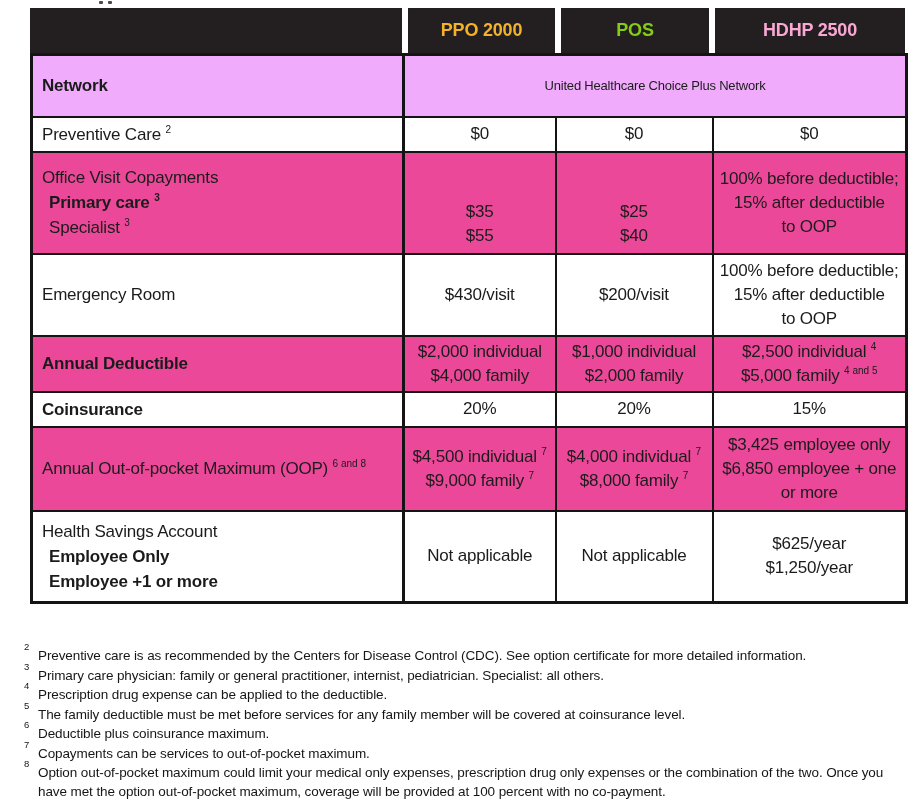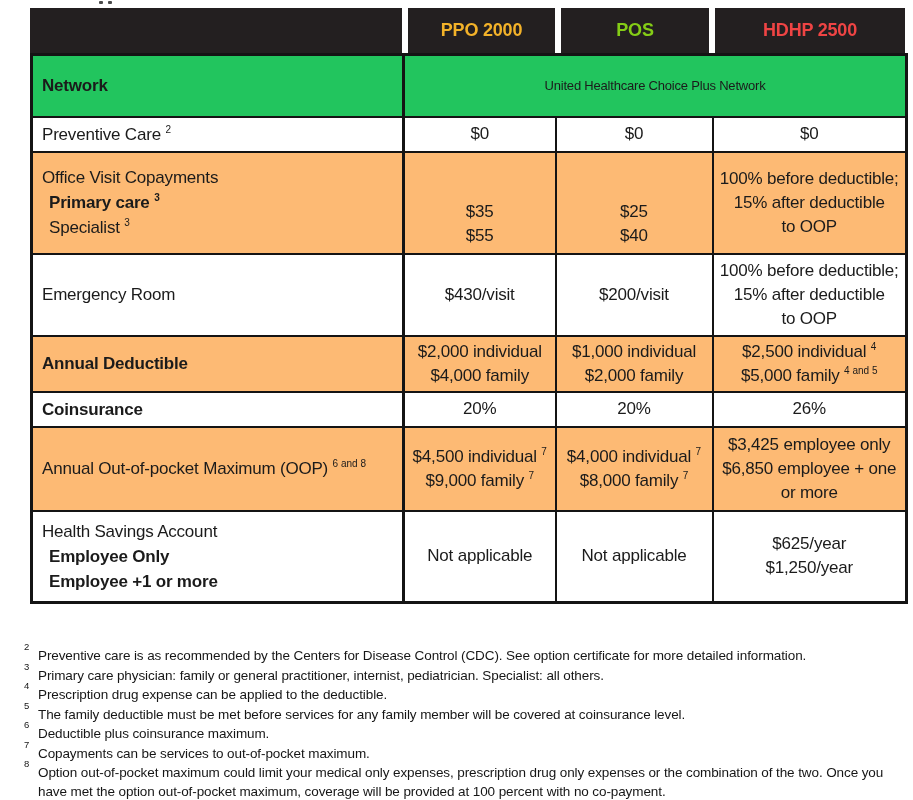--- a/index.html
+++ b/index.html
@@ -21,22 +21,22 @@
   .hcell.c3 { width:190px; margin-left:6px; }
 
   
   table.plan-table { position:absolute; left:30px; top:53px; width:875px;
     border-collapse:collapse; table-layout:fixed; border:3px solid #141414; }
   td { border:2px solid #141414; vertical-align:middle; font-size:17px; letter-spacing:-0.2px; }
   td.label-cell { text-align:left; padding:4px 6px 4px 9px; border-right:3px solid #141414; }
   td.value-cell { text-align:center; padding:3px 4px; }
   td.vbottom { vertical-align:bottom; padding-bottom:5px; }
 
-  tr.gold  td { background:#22c55e; }
-  tr.cream td { background:#fdba74; }
+  tr.gold  td { background:#f0abfc; }
+  tr.cream td { background:#ec4899; }
   tr.white td { background:#ffffff; }
 
   .row-network { height:62px; }
   .row-preventive-care { height:30px;margin-top:44px; }
   .row-office-visit-copayments { height:102px; }
   .row-emergency-room { height:82px; }
   .row-annual-deductible { height:55px; }
   .row-coinsurance { height:30px;margin-top:47px; }
   .row-oop-maximum { height:84px; }
   .row-health-savings-account { height:92px;margin-top:20px; }
@@ -58,21 +58,21 @@
 <body>
 
 <div class="page">
 
   <div class="artifact"></div>
 
   <div class="hdr">
     <div class="hcell c0"></div>
     <div class="hcell c1" style="color:#f3b229;">PPO 2000</div>
     <div class="hcell c2" style="color:#84cc16;">POS</div>
-    <div class="hcell c3" style="color:#ef4444;">HDHP 2500</div>
+    <div class="hcell c3" style="color:#f9a8d4;">HDHP 2500</div>
   </div>
 
   <table class="plan-table">
     <colgroup>
       <col style="width:372px">
         <col style="width:152px">
         <col style="width:157px">
         <col style="width:194px">
     </colgroup>
     <tbody id="rows">
@@ -151,21 +151,21 @@
           <td class="label-cell">
             <div class="label-line bold">Coinsurance</div>
           </td>
           <td class="value-cell">
             <div class="value-line">20%</div>
           </td>
           <td class="value-cell">
             <div class="value-line">20%</div>
           </td>
           <td class="value-cell">
-            <div class="value-line">26%</div>
+            <div class="value-line">15%</div>
           </td>
         </tr>
         <tr class="cream row-oop-maximum">
           <td class="label-cell">
             <div class="label-line">Annual Out-of-pocket Maximum (OOP) <sup>6 and 8</sup></div>
           </td>
           <td class="value-cell">
             <div class="value-line">$4,500 individual <sup>7</sup></div>
             <div class="value-line">$9,000 family <sup>7</sup></div>
           </td>

